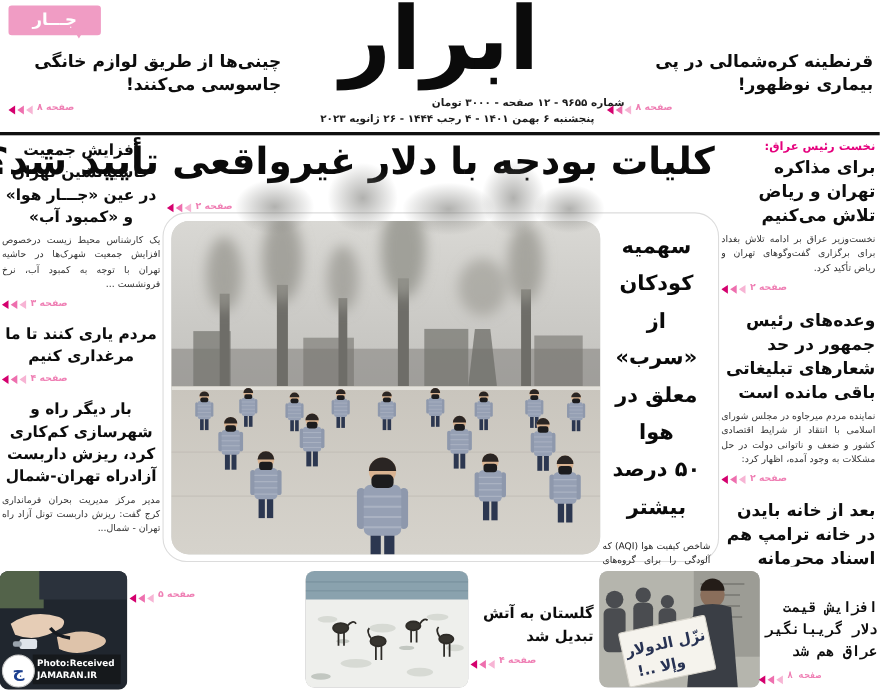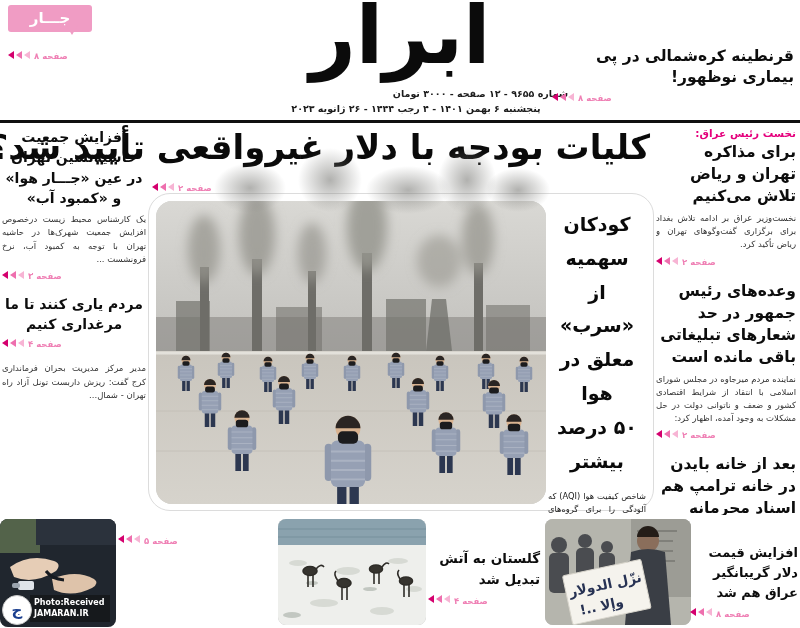--- a/index.html
+++ b/index.html
@@ -31,21 +31,21 @@
   .hstory.left  { left:8px;  width:248px; }
   .hstory.right { left:552px; width:242px; }
   .black-rule { position:absolute; left:0; top:120px; width:800px; height:3px; background:#101010; }
 
   
   .lead { position:absolute; left:150px; top:125px; width:500px; text-align:center;
     font-size:34px; font-weight:bold; color:#0a0a0a; line-height:1.35; white-space:nowrap; }
   .lead-mark { position:absolute; left:152px; top:178px; }
 
   
-  .pgmark { display:flex; align-items:flex-start; gap:2px; direction:ltr;
+  .pgmark { display:flex; align-items:flex-end; gap:2px; direction:ltr;
     width:max-content; margin:5px auto 0 0; }
   .pgmark .ch { width:0; height:0; border-top:4.5px solid transparent; border-bottom:4.5px solid transparent; }
   .pgmark .c1 { border-right:6px solid #d4006e; }
   .pgmark .c2 { border-right:6px solid #ee6fae; }
   .pgmark .c3 { border-right:6px solid #f7b4d4; }
   .pgmark .pgtext { font-size:8.5px; font-weight:bold; color:#ef7fb4; margin-left:2px; }
   .pgmark.pin-right { margin:5px 0 0 auto; }
 
   
   .col { position:absolute; top:127px; height:388px; overflow:hidden; }
@@ -69,39 +69,40 @@
     background:radial-gradient(closest-side, rgba(125,125,121,.6), rgba(125,125,121,0)); }
 
   
   .bphoto { position:absolute; border-radius:8px; overflow:hidden; background:#bbb; }
   .bp1 { left:0;     top:519px; width:116px; height:108px; }
   .bp2 { left:278px; top:519px; width:148px; height:106px; }
   .bp3 { left:545px; top:519px; width:146px; height:106px; }
   .bhead { position:absolute; font-weight:bold; color:#0d0d0d; }
   .bh1 { left:118px; top:530px; width:152px; font-size:13.5px; line-height:1.5; text-align:center; }
   .bh2 { left:428px; top:548px; width:112px; font-size:13.5px; line-height:1.55; text-align:right; }
-  .bh3 { left:690px; top:543px; width:108px; font-size:13px;   line-height:1.55; text-align:right; }
+  .bh3 { left:690px; top:543px; width:108px; font-size:13px;   line-height:1.55; text-align:right;font-family:Liberation Mono, monospace; }
 
   .wm { position:absolute; left:0; bottom:5px; background:rgba(15,15,15,.55);
     color:#fff; font-size:8px; font-weight:bold; line-height:1.3;
     padding:3px 6px 3px 4px; direction:ltr; text-align:left; margin-left:30px; }
   .jlogo { position:absolute; left:2px; bottom:2px; width:30px; height:30px; border-radius:50%;
     background:#fff; border:1px solid #c9c9c9; color:#1b3f8f; font-weight:bold;
     font-size:15px; display:flex; align-items:center; justify-content:center; z-index:2; }
 </style>
 </head>
 <body>
 
 <div class="page">
 
   <div class="bubble">
     <span>جـــار</span>
   </div>
 
   <div class="hstory left">
+    <div>چینی‌ها از طریق لوازم خانگی جاسوسی می‌کنند!</div>
     <div class="pgmark">
       <span class="ch c1"></span>
       <span class="ch c2"></span>
       <span class="ch c3"></span>
       <span class="pgtext">صفحه ۸</span>
     </div>
   </div>
 
   <div class="masthead">ابرار</div>
   <div class="issueline">شماره ۹۶۵۵ - ۱۲ صفحه - ۳۰۰۰ تومان</div>
@@ -169,20 +170,21 @@
     <div class="item">
       <div class="ihead">مردم یاری کنند تا ما مرغداری کنیم</div>
       <div class="pgmark">
         <span class="ch c1"></span>
         <span class="ch c2"></span>
         <span class="ch c3"></span>
         <span class="pgtext">صفحه ۴</span>
       </div>
     </div>
     <div class="item">
+      <div class="ihead">بار دیگر راه و شهرسازی کم‌کاری کرد، ریزش داربست آزادراه تهران-شمال</div>
       <div class="ibody">مدیر مرکز مدیریت بحران فرمانداری کرج گفت: ریزش داربست تونل آزاد راه تهران - شمال...</div>
 
     </div>
   </div>
 
   <div class="feature">
     <div class="fphoto">
       <svg width="390" height="303" viewBox="0 0 390 303" xmlns="http://www.w3.org/2000/svg" aria-hidden="true">
         <defs>
           <linearGradient id="sky" x1="0" y1="0" x2="0" y2="1">
@@ -250,22 +252,22 @@
           <use href="#kid" transform="translate(262,195) scale(0.75)"></use>
           <use href="#kid" transform="translate(338,197) scale(0.75)"></use>
           <use href="#kid" transform="translate(86,232) scale(0.95)"></use>
           <use href="#kid" transform="translate(290,234) scale(0.95)"></use>
           <use href="#kid" transform="translate(358,236) scale(0.95)"></use>
           <use href="#kid" transform="translate(192,252) scale(1.55)"></use>
         </g>
       </svg>
     </div>
     <div class="fcol">
+      <div class="fline">سهمیه</div>
       <div class="fline">کودکان</div>
-      <div class="fline">سهمیه</div>
       <div class="fline">از «سرب»</div>
       <div class="fline">معلق در هوا</div>
       <div class="fline">۵۰ درصد</div>
       <div class="fline">بیشتر</div>
       <div class="fbody">شاخص کیفیت هوا (AQI) که آلودگی را برای گروه‌های سنی مختلف دسته‌بندی کرده، معیاری جهانی است؛ کودکان تا ۷۰ درصد سربی را که وارد بدنشان می‌شود را جذب می‌کنند درحالی که این آمار در بزرگسالان حدود ۲۰ درصد است!</div>
       <div class="pgmark pin-right">
         <span class="ch c1"></span>
         <span class="ch c2"></span>
         <span class="ch c3"></span>
         <span class="pgtext">صفحه ۴</span>

